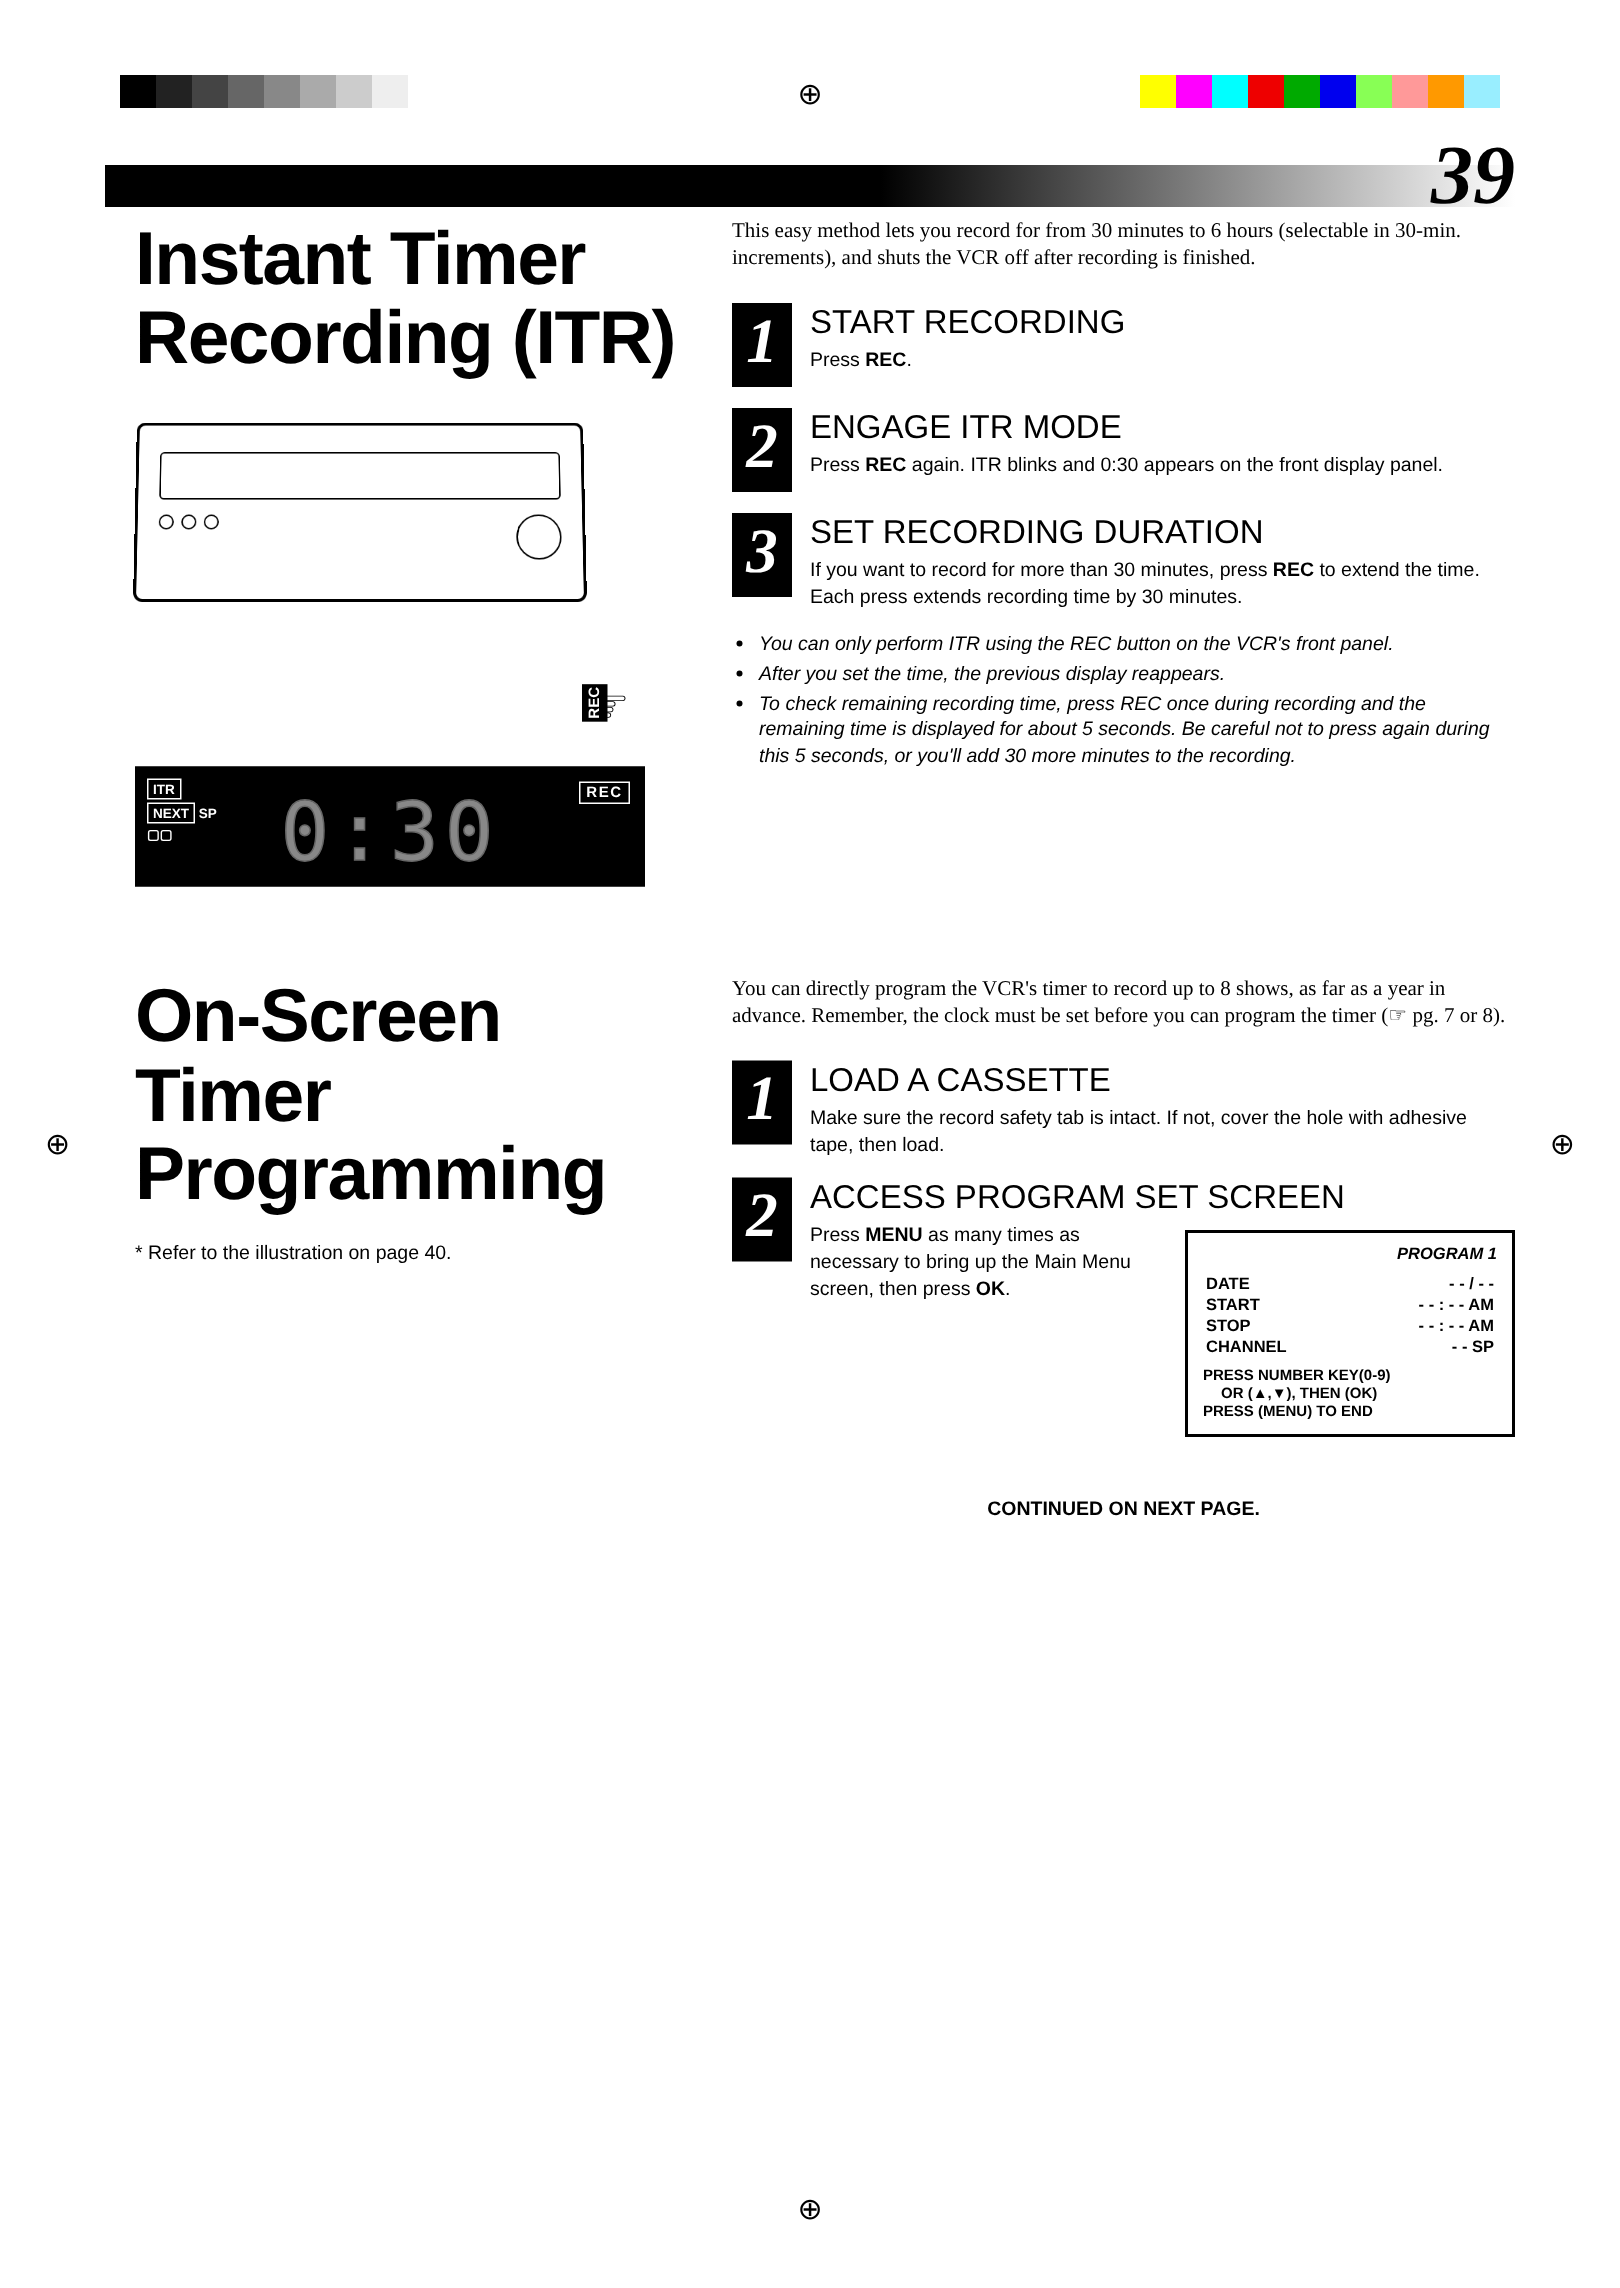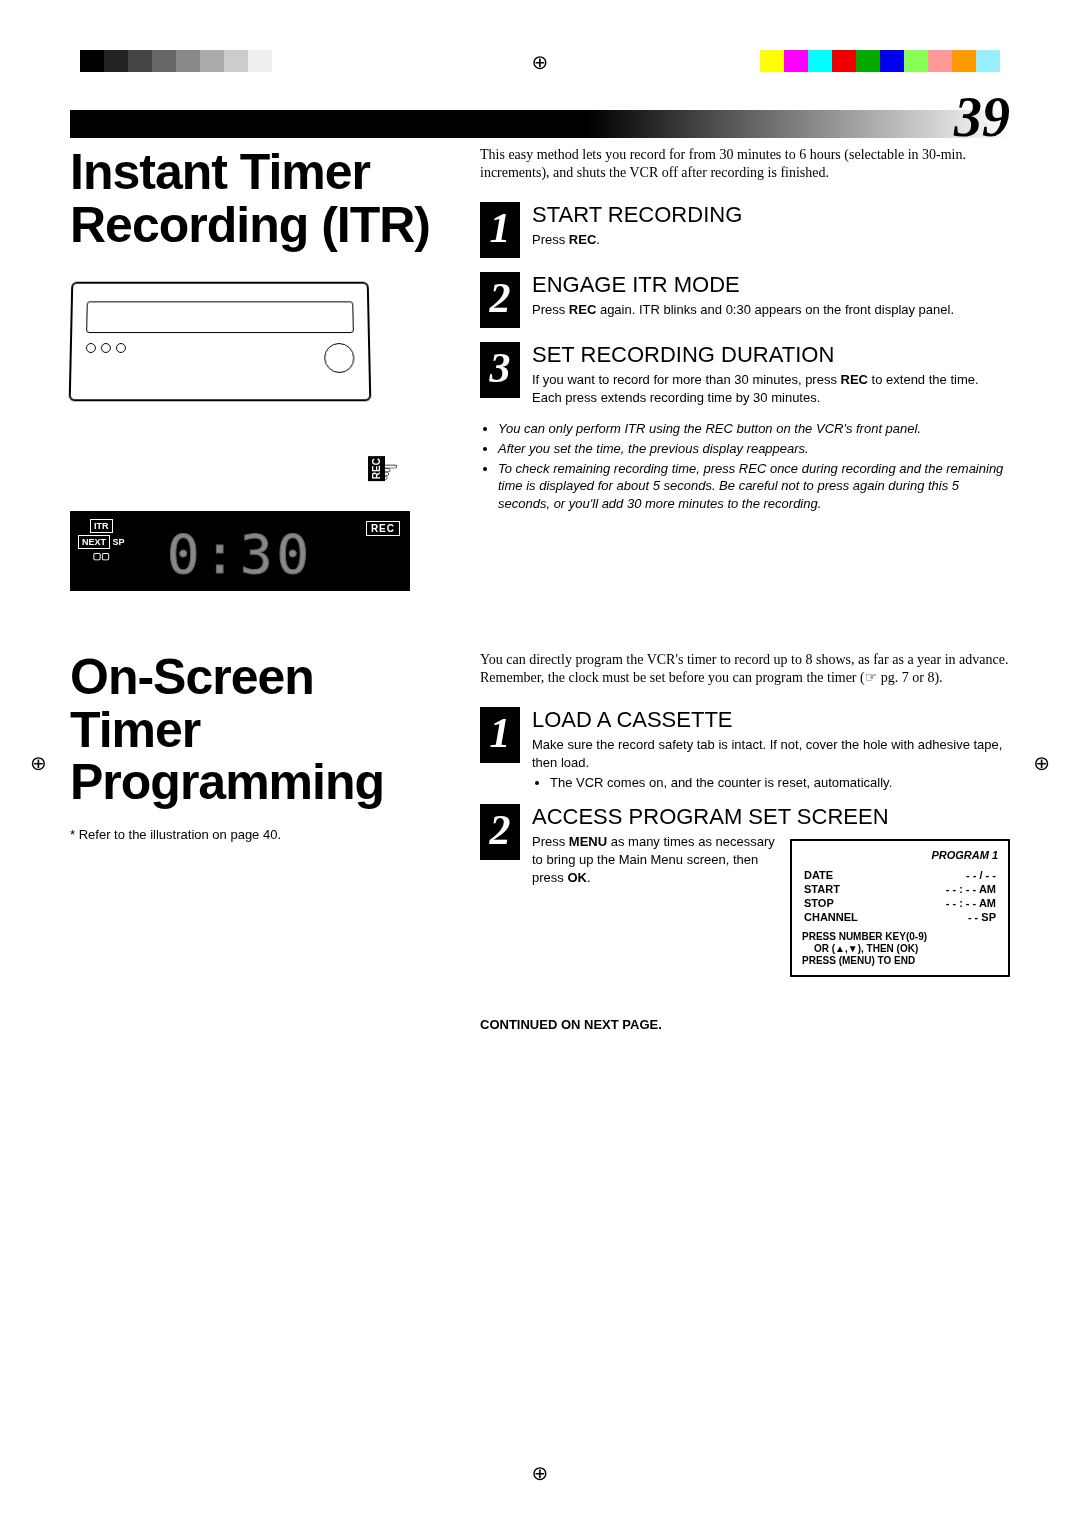--- a/index.html
+++ b/index.html
@@ -45,22 +45,23 @@
     position: absolute;
     right: 0;
     top: -25px;
     font-size: 56px;
     font-style: italic;
     font-weight: bold;
     font-family: Georgia, serif;
   }
   .two-col {
     display: flex;
-    gap: 30px;
+    gap: 18px;
     margin-bottom: 60px;
+    margin-left: 20px;
   }
   .left-col { width: 380px; flex-shrink: 0; }
   .right-col { flex: 1; }
   .big-title {
     font-size: 50px;
     font-weight: 900;
     line-height: 1.05;
     font-family: Arial, Helvetica, sans-serif;
     letter-spacing: -1px;
   }
@@ -115,21 +116,21 @@
     margin-top: 50px;
     width: 340px;
     height: 80px;
     border: 2px solid #000;
     background: #000;
     position: relative;
     color: #fff;
     padding: 6px;
   }
   .dp-left {
-    position:absolute; left:6px; top:6px; font-size:9px; font-weight:bold;text-align:center;
+    position:absolute; left:6px; top:6px; font-size:9px; font-weight:bold;
   }
   .dp-left div { border:1px solid #fff; padding:1px 3px; margin-bottom:2px; display:inline-block;}
   .dp-rec {
     position:absolute; right:8px; top:8px; border:1px solid #fff;
     font-size:10px; font-weight:bold; padding:1px 4px; letter-spacing:1px;
   }
   .dp-time {
     text-align:center;
     font-size: 54px;
     font-family: monospace;
@@ -199,21 +200,21 @@
     font-weight: bold;
     margin-top: 6px;
     float: right;
     margin-left: 10px;
   }
   .program-box table { width:100%; margin:6px 0;}
   .program-box td:last-child { text-align:right; }
   .program-title { text-align:right; margin-bottom:4px;font-style:italic; }
   .program-footer { font-size:10px; margin-top:6px; line-height:1.2; }
   .continued {
-    text-align: left;
+    text-align: center;
     font-weight: bold;
     font-size: 13px;
     margin-top: 40px;
   }
 </style>
 </head>
 <body>
 
 <div class="color-bars">
   <div class="gray-bars">
@@ -329,23 +330,20 @@
     </div>
 
     <div class="right-col">
       <p class="intro-text">You can directly program the VCR's timer to record up to 8 shows, as far as a year in advance. Remember, the clock must be set before you can program the timer (☞ pg. 7 or 8).</p>
 
       <div class="step">
         <div class="step-num">1</div>
         <div class="step-body">
           <div class="step-title">LOAD A CASSETTE</div>
           <div class="step-text">Make sure the record safety tab is intact. If not, cover the hole with adhesive tape, then load.</div>
-          <ul class="bullet-sub">
-            <li>The VCR comes on, and the counter is reset, automatically.</li>
-          </ul>
         </div>
       </div>
 
       <div class="step">
         <div class="step-num">2</div>
         <div class="step-body">
           <div class="step-title">ACCESS PROGRAM SET SCREEN</div>
 
           <div class="program-box">
             <div class="program-title">PROGRAM 1</div>

